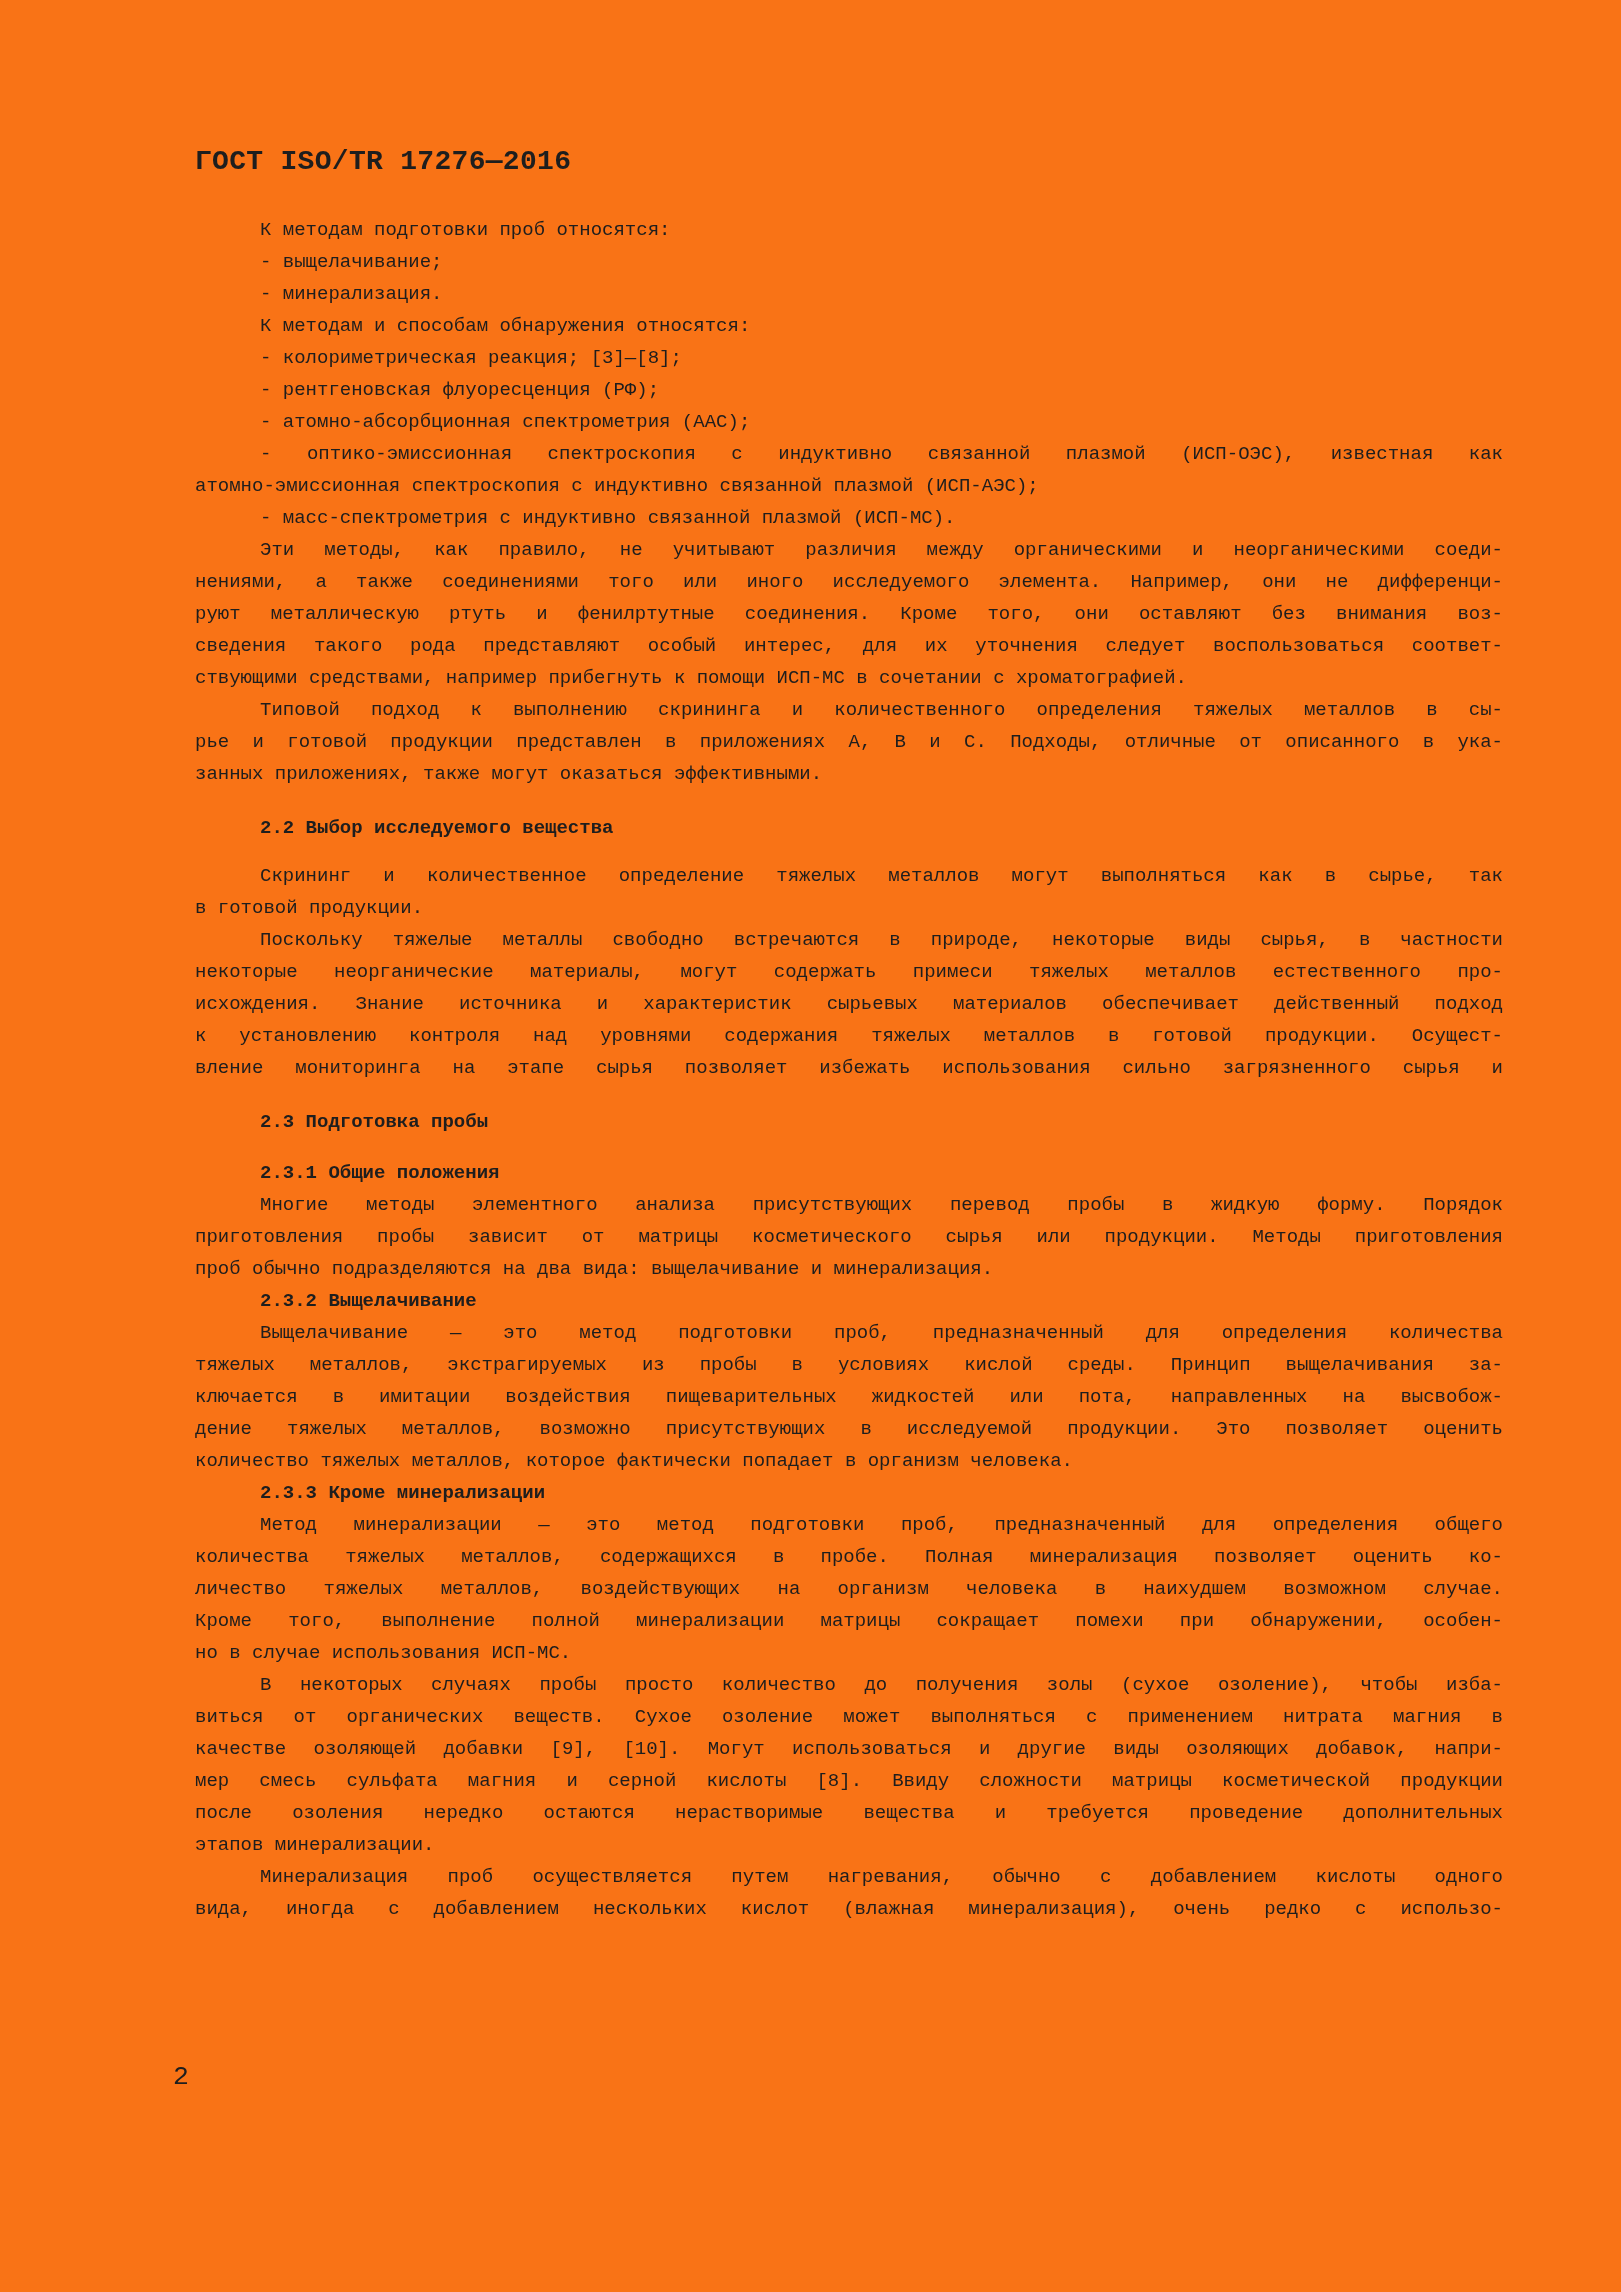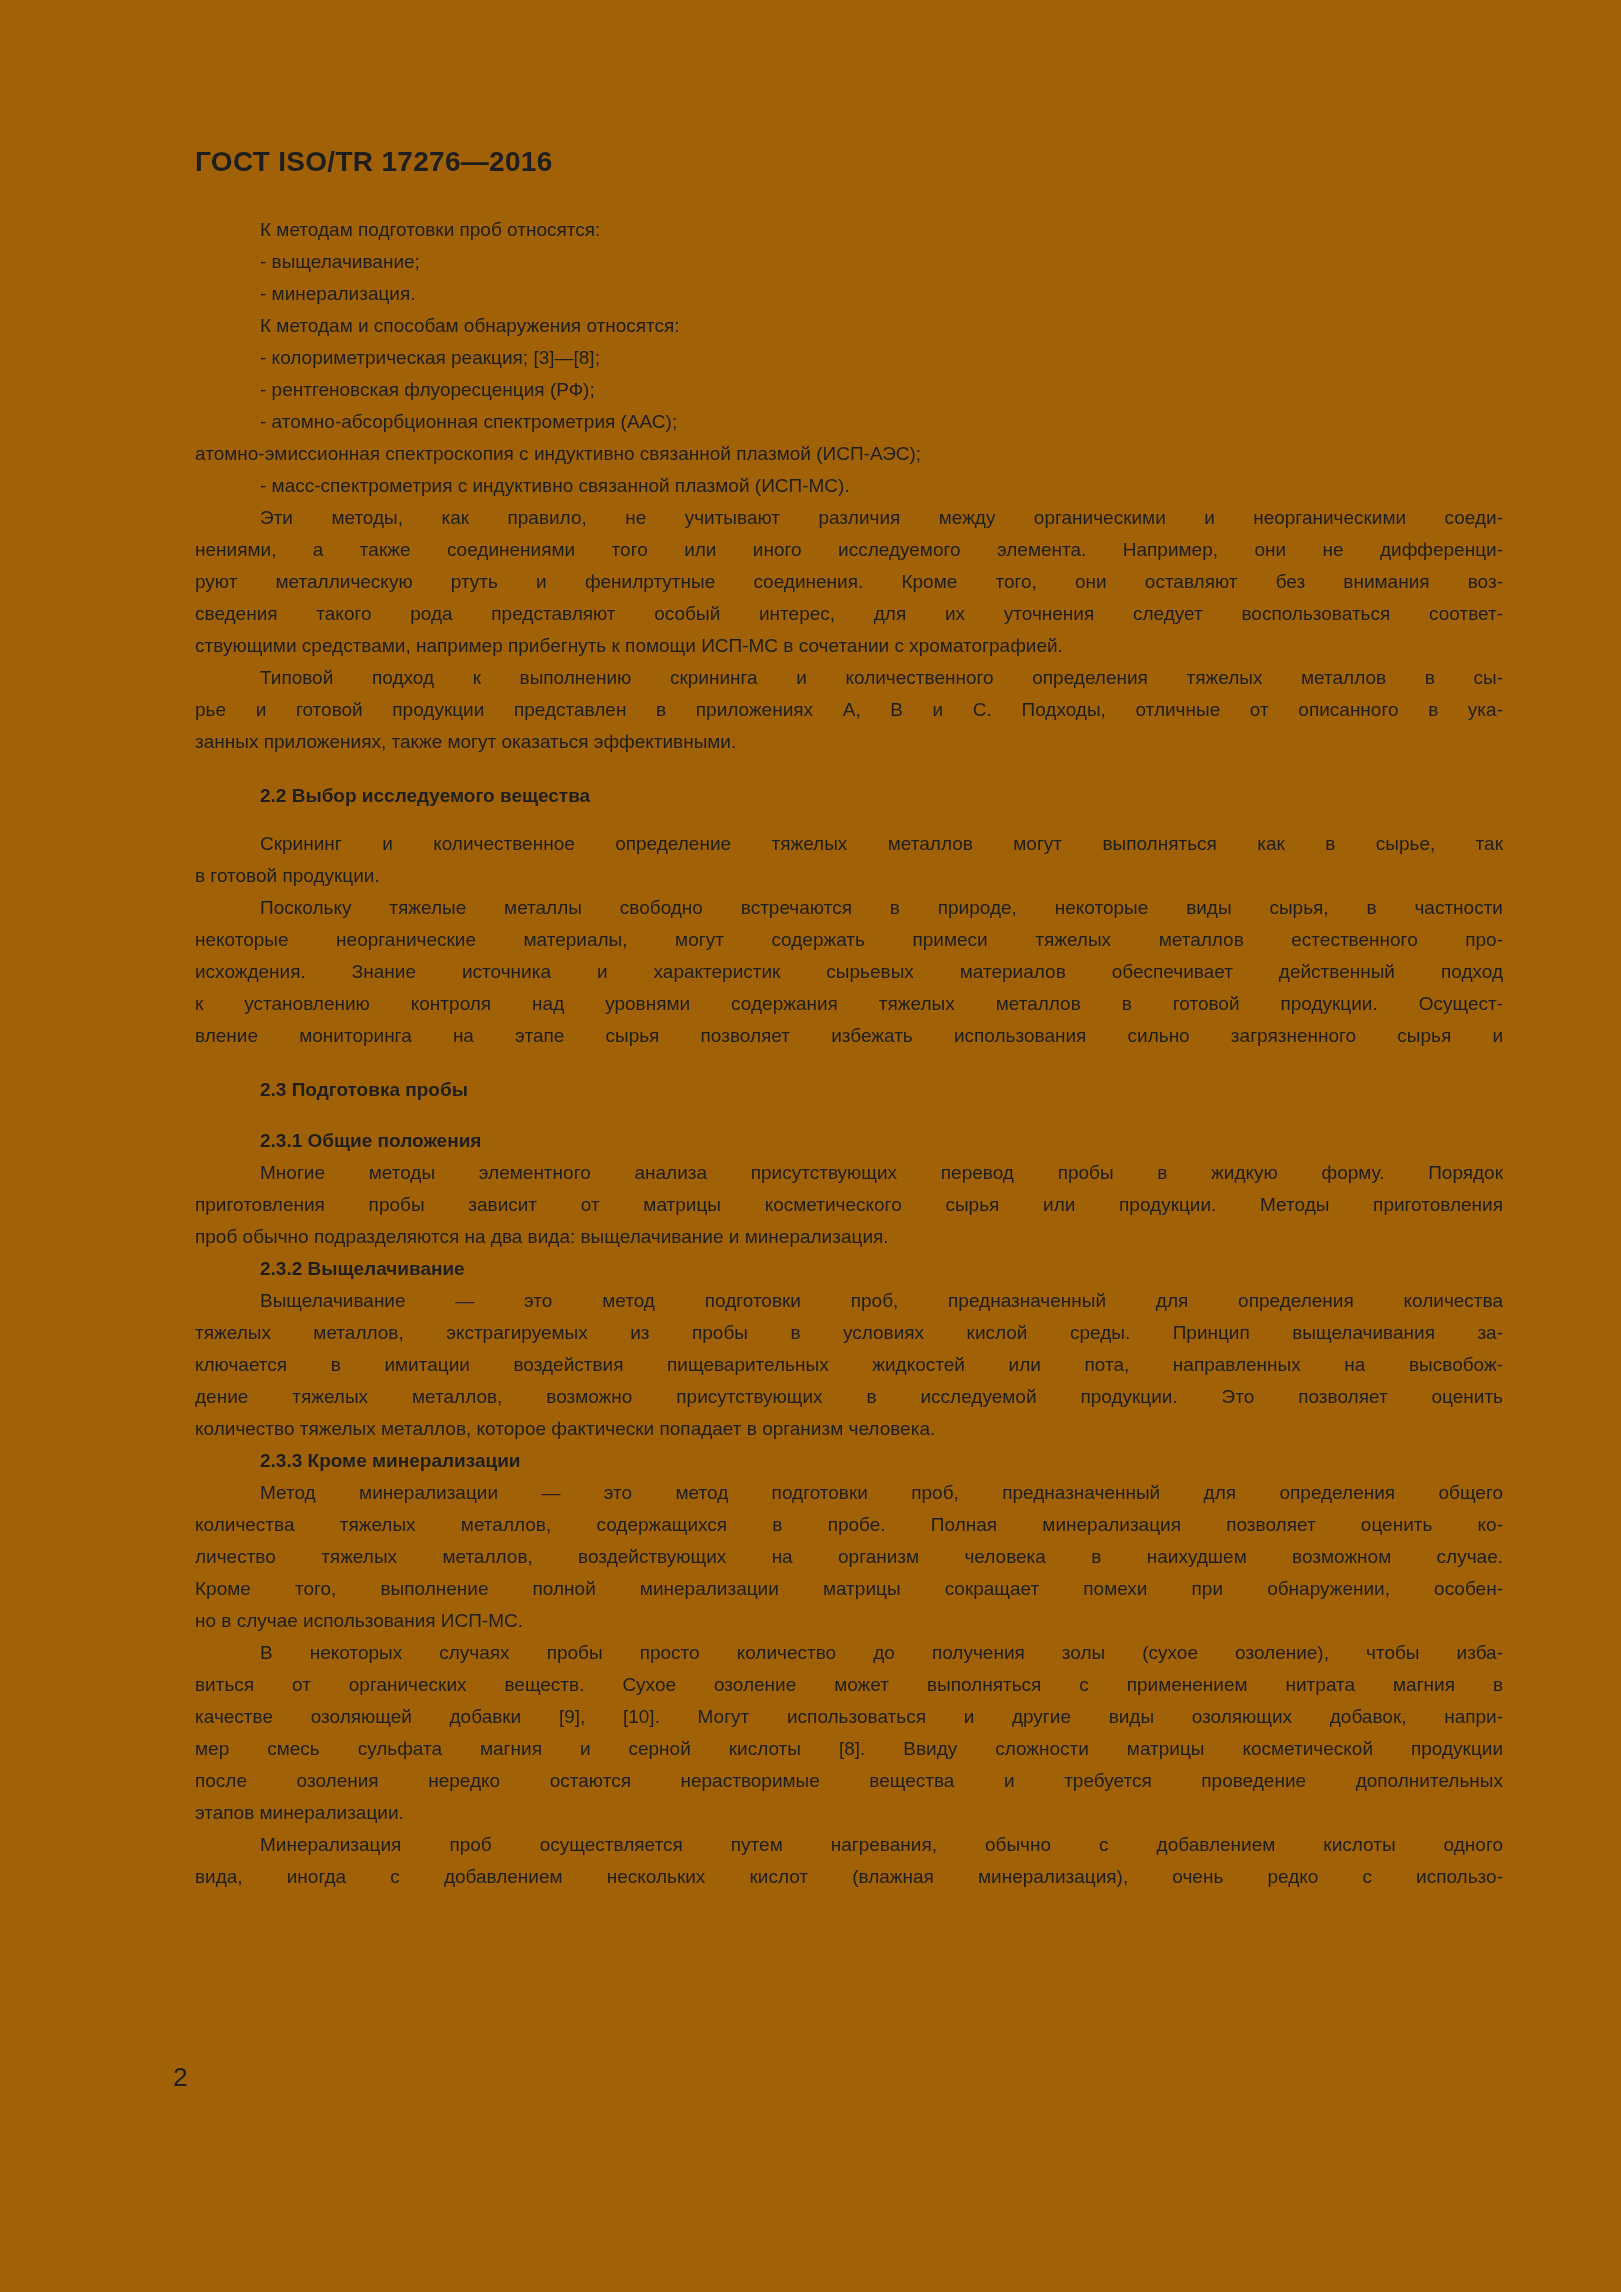--- a/index.html
+++ b/index.html
@@ -4,23 +4,23 @@
 <style>
   html, body {
     margin: 0;
     padding: 0;
     background: #e9e9e9;
   }
   .page {
     position: relative;
     width: 1621px;
     height: 2293px;
-    background: #a16207;
+    background: #f97316;
     color: #1e1e1e;
-    font-family: Liberation Sans, sans-serif;
+    font-family: Liberation Mono, monospace;
     overflow: hidden;
   }
   .doc-header {
     position: absolute;
     left: 195px;
     top: 146px;
     font-size: 28px;
     font-weight: 700;
     letter-spacing: 0.3px;
   }
@@ -66,20 +66,21 @@
   <div class="doc-header">ГОСТ ISO/TR 17276—2016</div>
 
   <div class="body-col">
       <div class="line indent">К методам подготовки проб относятся:</div>
       <div class="line indent">- выщелачивание;</div>
       <div class="line indent">- минерализация.</div>
       <div class="line indent">К методам и способам обнаружения относятся:</div>
       <div class="line indent">- колориметрическая реакция; [3]—[8];</div>
       <div class="line indent">- рентгеновская флуоресценция (РФ);</div>
       <div class="line indent">- атомно-абсорбционная спектрометрия (ААС);</div>
+      <div class="line indent just">- оптико-эмиссионная спектроскопия с индуктивно связанной плазмой (ИСП-ОЭС), известная как</div>
       <div class="line">атомно-эмиссионная спектроскопия с индуктивно связанной плазмой (ИСП-АЭС);</div>
       <div class="line indent">- масс-спектрометрия с индуктивно связанной плазмой (ИСП-МС).</div>
       <div class="line indent just">Эти методы, как правило, не учитывают различия между органическими и неорганическими соеди-</div>
       <div class="line just">нениями, а также соединениями того или иного исследуемого элемента. Например, они не дифференци-</div>
       <div class="line just">руют металлическую ртуть и фенилртутные соединения. Кроме того, они оставляют без внимания воз-</div>
       <div class="line just">сведения такого рода представляют особый интерес, для их уточнения следует воспользоваться соответ-</div>
       <div class="line">ствующими средствами, например прибегнуть к помощи ИСП-МС в сочетании с хроматографией.</div>
       <div class="line indent just">Типовой подход к выполнению скрининга и количественного определения тяжелых металлов в сы-</div>
       <div class="line just">рье и готовой продукции представлен в приложениях А, В и С. Подходы, отличные от описанного в ука-</div>
       <div class="line">занных приложениях, также могут оказаться эффективными.</div>

